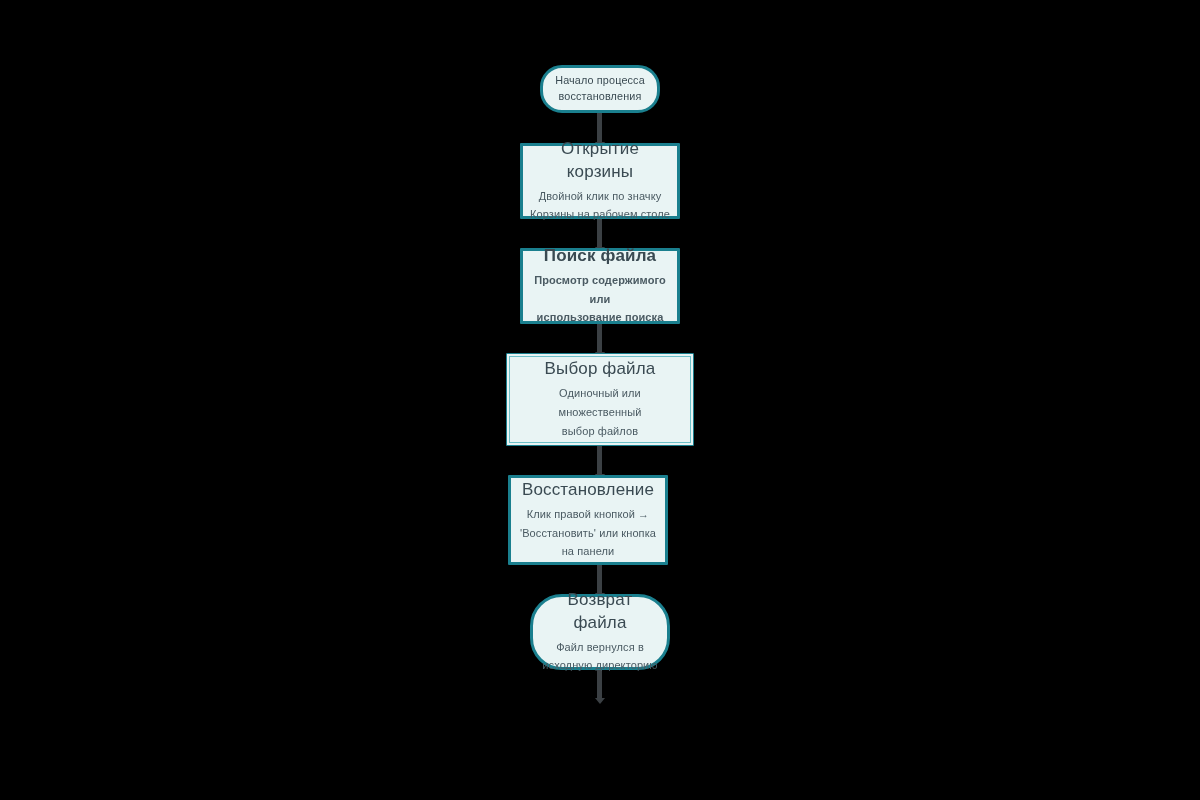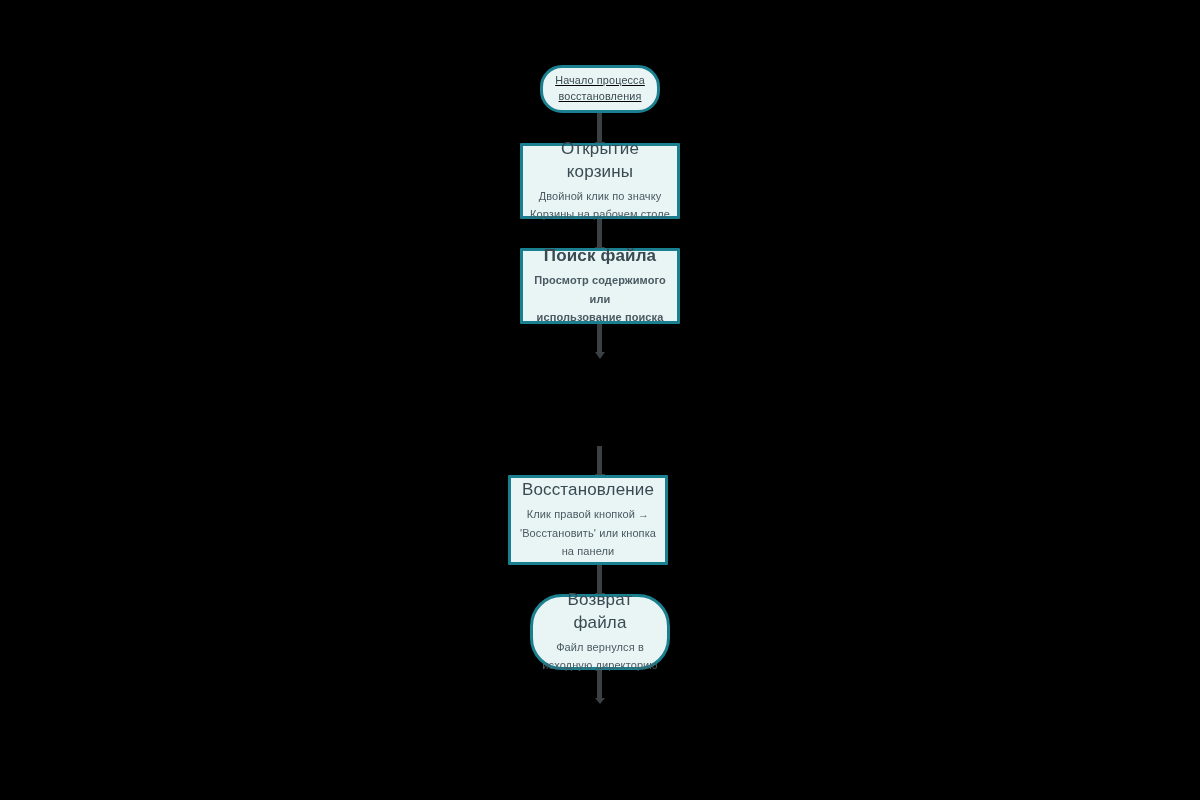--- a/index.html
+++ b/index.html
@@ -33,21 +33,20 @@
     justify-content: center;
     text-align: center;
     z-index: 3;
   }
   .node.process {
     border-radius: 1px;
   }
   .node.terminator {
     border-radius: 22px;
     border-width: 3px;
-    text-decoration: underline;
   }
   .node.double-edge {
     border-width: 1px;
     box-shadow: inset 0 0 0 2px #e9f4f4, inset 0 0 0 3px #6cc0c9;
   }
 
   .node-title {
     color: #3a4a52;
     font-size: 17px;
     line-height: 1.35;
@@ -117,20 +116,26 @@
   <div class="connector" style="left:597px; top:219px; height:29px;"></div>
 
   <div class="node process" style="left:520px; top:248px; width:160px; height:76px;font-weight:bold;">
     <div class="node-title">Поиск файла</div>
     <div class="node-desc">Просмотр содержимого или
 использование поиска</div>
   </div>
 
   <div class="connector" style="left:597px; top:324px; height:29px;"></div>
 
+  <div class="node process double-edge" style="left:506px; top:353px; width:188px; height:93px;">
+    <div class="node-title">Выбор файла</div>
+    <div class="node-desc">Одиночный или
+множественный
+выбор файлов</div>
+  </div>
 
   <div class="connector" style="left:597px; top:446px; height:29px;"></div>
 
   <div class="node process" style="left:508px; top:475px; width:160px; height:90px;">
     <div class="node-title">Восстановление</div>
     <div class="node-desc">Клик правой кнопкой →
 'Восстановить' или кнопка
 на панели</div>
   </div>
 

